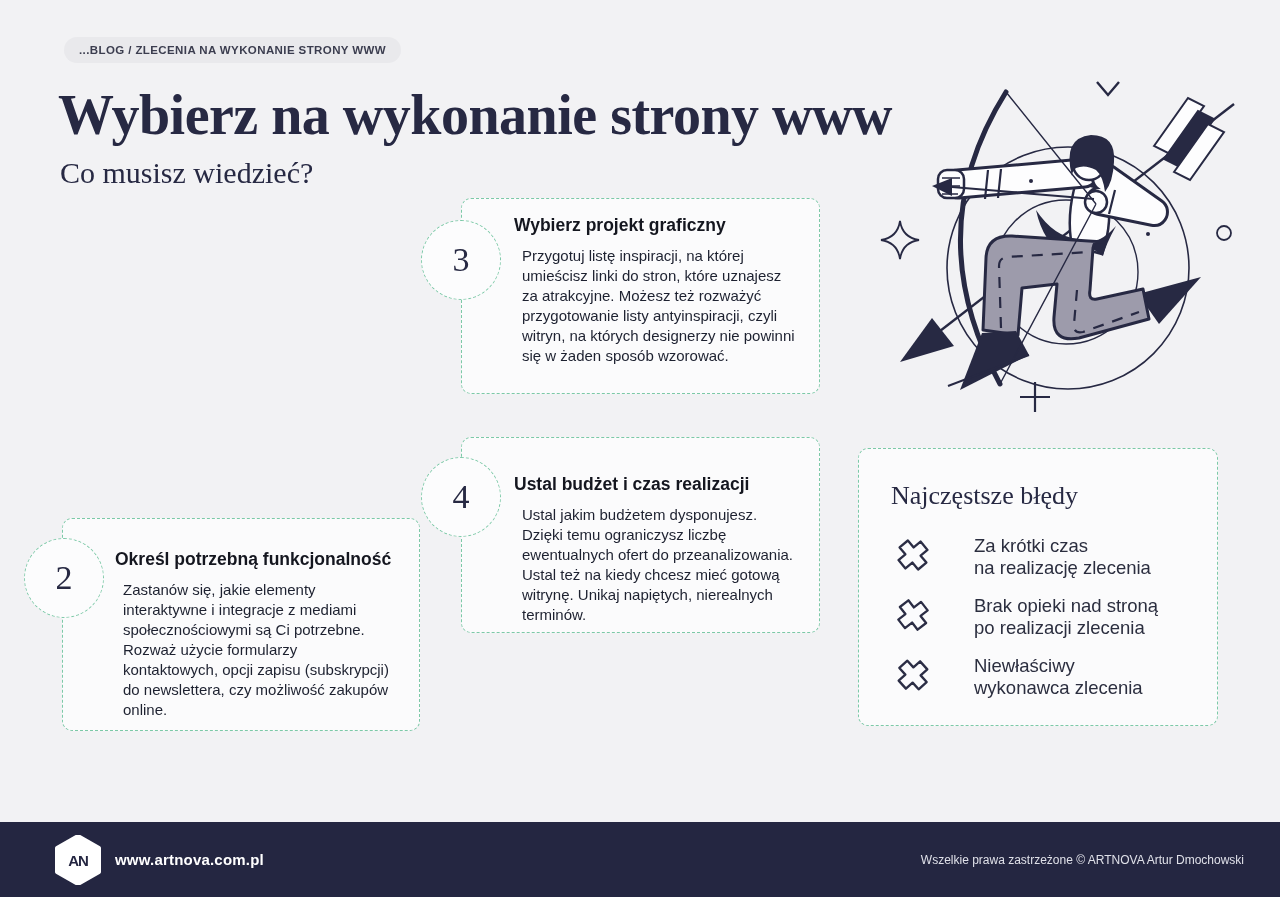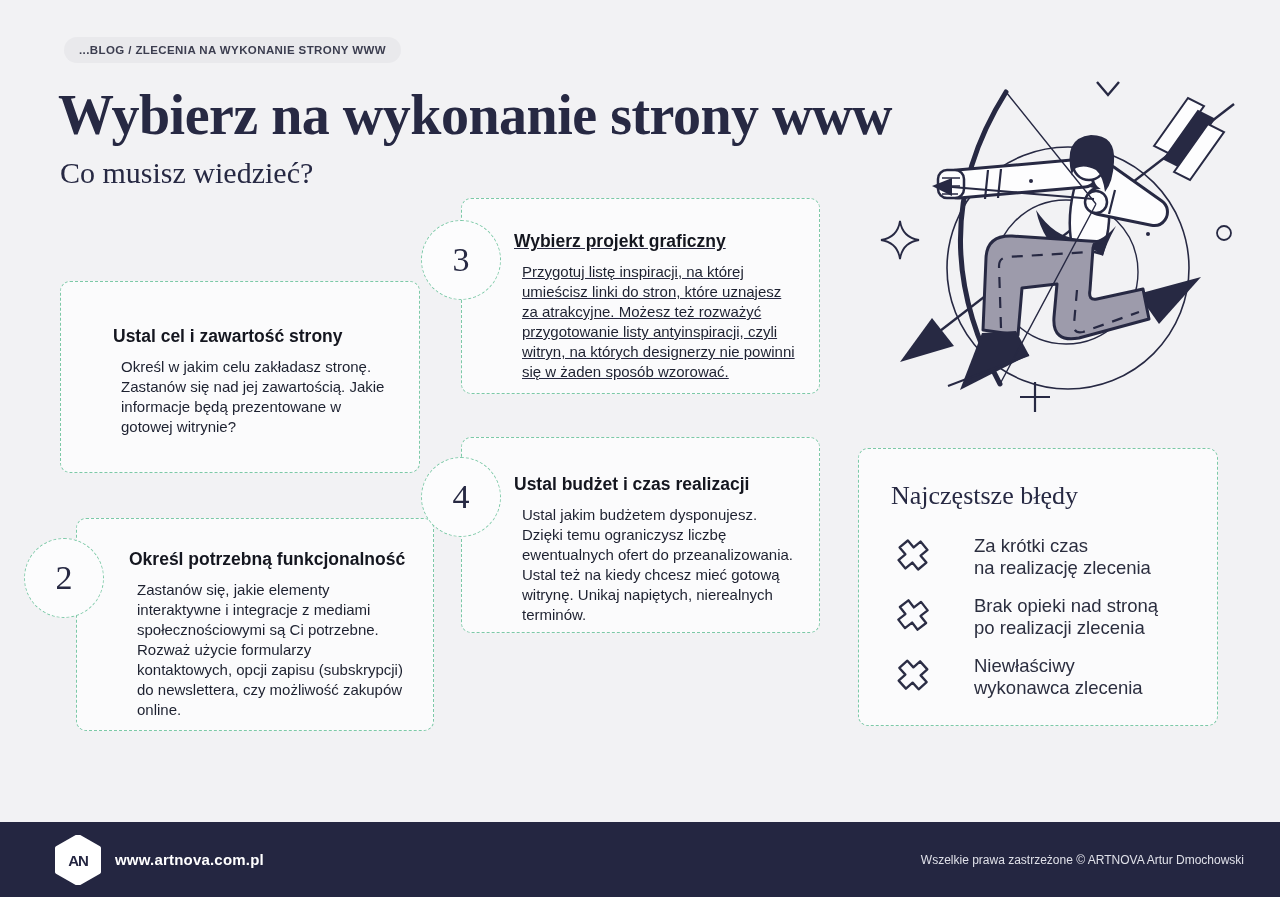--- a/index.html
+++ b/index.html
@@ -36,24 +36,24 @@
   .card .body{font-size:15px;line-height:20px;color:#1d2130;margin:8px;}
   .card .inner{position:absolute;left:52px;right:16px;}
   .numball{
     position:absolute;width:80px;height:80px;border-radius:50%;
     background:#fcfcfd;border:1.7px dashed #7cc9a7;box-sizing:border-box;
     display:flex;align-items:center;justify-content:center;
     font-family:"Liberation Serif",serif;font-size:34px;color:#272943;z-index:3;
   }
   #card1{left:60px;top:281px;width:360px;height:192px;}
   #card1 .inner{top:44px;}
-  #card2{left:76px;top:518px;width:358px;height:213px;}
+  #card2{left:62px;top:518px;width:358px;height:213px;}
   #card2 .inner{top:30px;}
   #card3{left:461px;top:198px;width:359px;height:196px;}
-  #card3 .inner{top:32px;text-decoration:underline;}
+  #card3 .inner{top:16px;}
   #card4{left:461px;top:437px;width:359px;height:196px;}
   #card4 .inner{top:36px;}
   #ball2{left:24px;top:538px;}
   #ball3{left:421px;top:220px;}
   #ball4{left:421px;top:457px;}
   
   .mistakes{
     position:absolute;left:858px;top:448px;width:360px;height:278px;
     background:#fbfbfc;border:1.7px dashed #7cc9a7;border-radius:10px;
     box-sizing:border-box;padding:32px 26px 0 32px;
@@ -79,26 +79,20 @@
 </head>
 <body>
 
 <div class="stage">
 
   <div class="crumb">...BLOG / ZLECENIA NA WYKONANIE STRONY WWW</div>
 
   <div class="title">Wybierz na wykonanie strony www</div>
   <div class="subtitle">Co musisz wiedzieć?</div>
 
-  <div class="card" id="card1">
-    <div class="inner">
-      <p class="ttl">Ustal cel i zawartość strony</p>
-      <p class="body">Określ w jakim celu zakładasz stronę. Zastanów się nad jej zawartością. Jakie informacje będą prezentowane w gotowej witrynie?</p>
-    </div>
-  </div>
 
   <div class="card" id="card2">
     <div class="inner">
       <p class="ttl">Określ potrzebną funkcjonalność</p>
       <p class="body">Zastanów się, jakie elementy interaktywne i integracje z mediami społecznościowymi są Ci potrzebne. Rozważ użycie formularzy kontaktowych, opcji zapisu (subskrypcji) do newslettera, czy możliwość zakupów online.</p>
     </div>
   </div>
   <div class="numball" id="ball2">2</div>
 
   <div class="card" id="card3">

